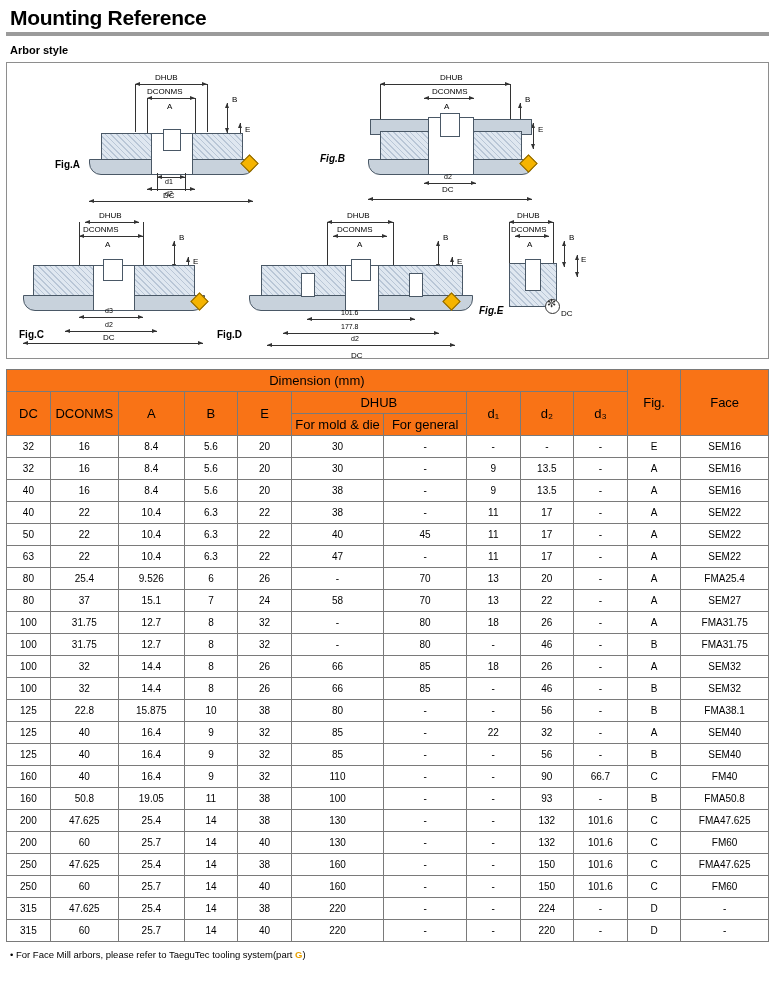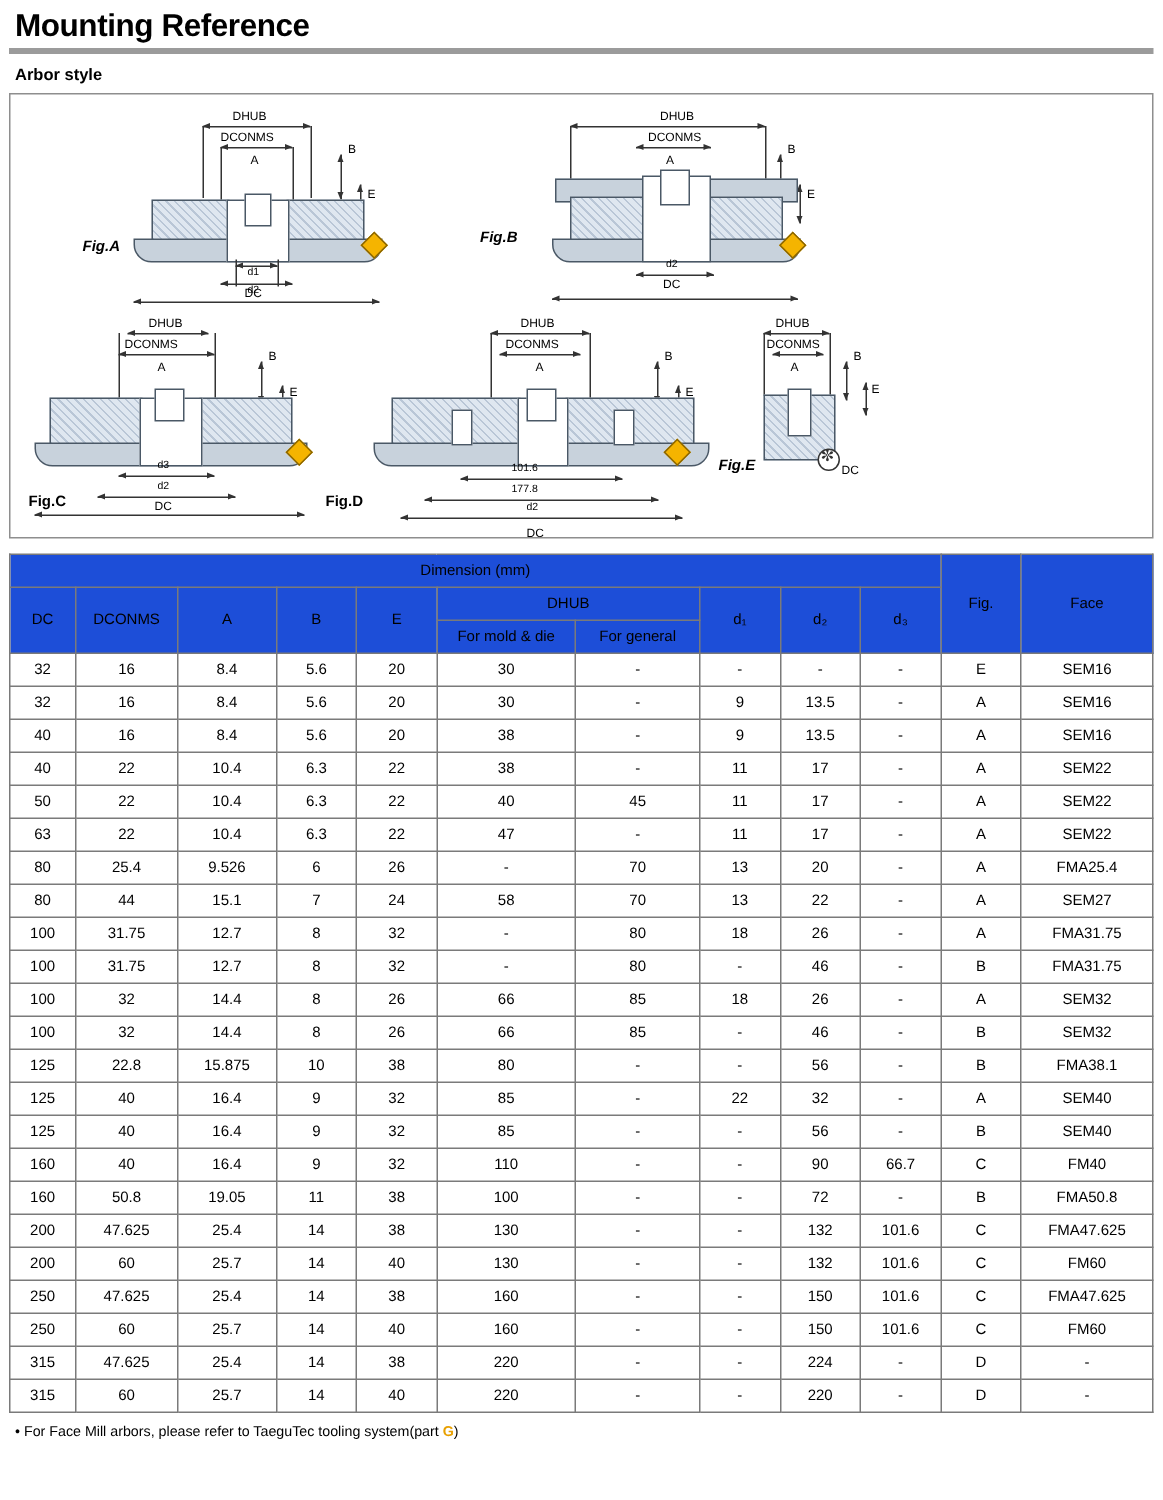--- a/index.html
+++ b/index.html
@@ -72,21 +72,21 @@
 
   
   table.dims{
     border-collapse:collapse;width:100%;font-size:10px;table-layout:fixed;
   }
   table.dims th, table.dims td{
     border:1px solid #7a7a7a;text-align:center;padding:2px 0;height:17px;
     line-height:13px;
   }
   table.dims thead th{
-    background:#1d4ed8;font-weight:normal;font-size:10px;
+    background:#f97316;font-weight:normal;font-size:13px;
   }
   table.dims thead th.hdr-main{font-weight:normal;}
   table.dims tbody td{background:#fff;}
   .note{font-size:9.5px;margin:7px 0 0 4px;}
   .note .g{color:#e8a000;font-weight:bold;}
 </style>
 </head>
 <body>
 
 <div class="page">
@@ -124,21 +124,21 @@
       <div class="diamond" style="left:176px;top:84px;"></div>
 
       <div class="line vline" style="left:90px;top:100px;height:18px;"></div>
       <div class="line vline" style="left:118px;top:100px;height:18px;"></div>
       <div class="arrowline" style="left:90px;top:104px;width:28px;"></div>
       <div class="dimtext sm" style="left:98px;top:105px;">d1</div>
       <div class="arrowline" style="left:80px;top:116px;width:48px;"></div>
       <div class="dimtext sm" style="left:98px;top:117px;">d2</div>
       <div class="arrowline" style="left:22px;top:128px;width:164px;"></div>
       <div class="dimtext" style="left:96px;top:118px;">DC</div>
-      <div class="figlabel" style="left:-12px;top:86px;font-style:italic;">Fig.A</div>
+      <div class="figlabel" style="left:-12px;top:86px;">Fig.A</div>
     </div>
 
     <div class="fig" style="left:355px;top:10px;width:200px;height:130px;">
       <div class="dimtext" style="left:78px;top:0px;">DHUB</div>
       <div class="arrowline" style="left:18px;top:11px;width:130px;"></div>
       <div class="dimtext" style="left:70px;top:14px;">DCONMS</div>
       <div class="arrowline" style="left:62px;top:25px;width:50px;"></div>
 
       <div class="line vline" style="left:18px;top:11px;height:48px;"></div>
       <div class="line vline" style="left:148px;top:11px;height:48px;"></div>
@@ -382,21 +382,21 @@
           <td>-</td>
           <td>70</td>
           <td>13</td>
           <td>20</td>
           <td>-</td>
           <td>A</td>
           <td>FMA25.4</td>
         </tr>
         <tr>
           <td>80</td>
-          <td>44</td>
+          <td>37</td>
           <td>15.1</td>
           <td>7</td>
           <td>24</td>
           <td>58</td>
           <td>70</td>
           <td>13</td>
           <td>22</td>
           <td>-</td>
           <td>A</td>
           <td>SEM27</td>
@@ -515,21 +515,21 @@
         </tr>
         <tr>
           <td>160</td>
           <td>50.8</td>
           <td>19.05</td>
           <td>11</td>
           <td>38</td>
           <td>100</td>
           <td>-</td>
           <td>-</td>
-          <td>72</td>
+          <td>93</td>
           <td>-</td>
           <td>B</td>
           <td>FMA50.8</td>
         </tr>
         <tr>
           <td>200</td>
           <td>47.625</td>
           <td>25.4</td>
           <td>14</td>
           <td>38</td>

